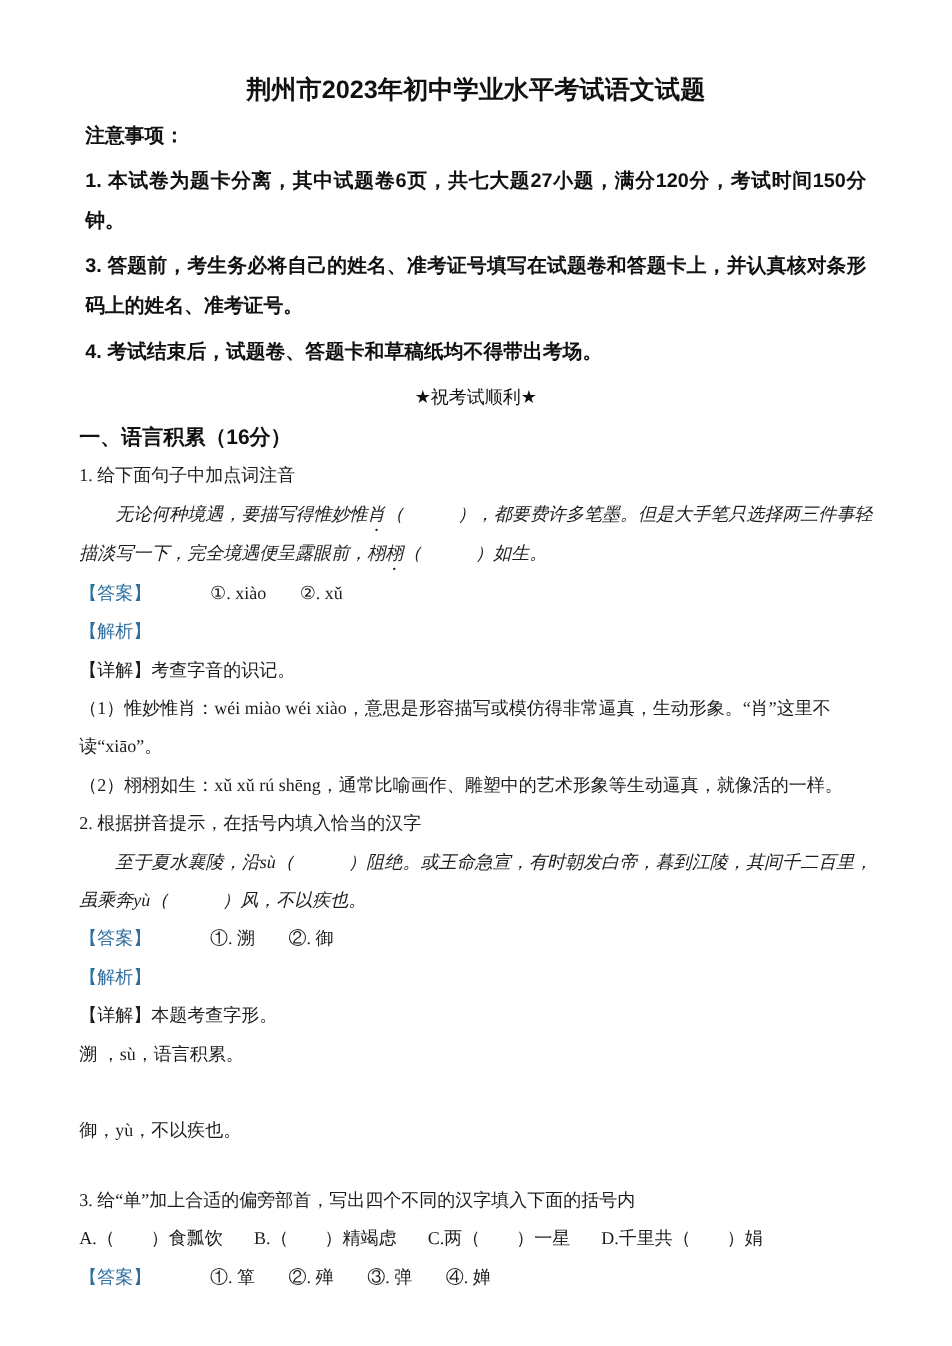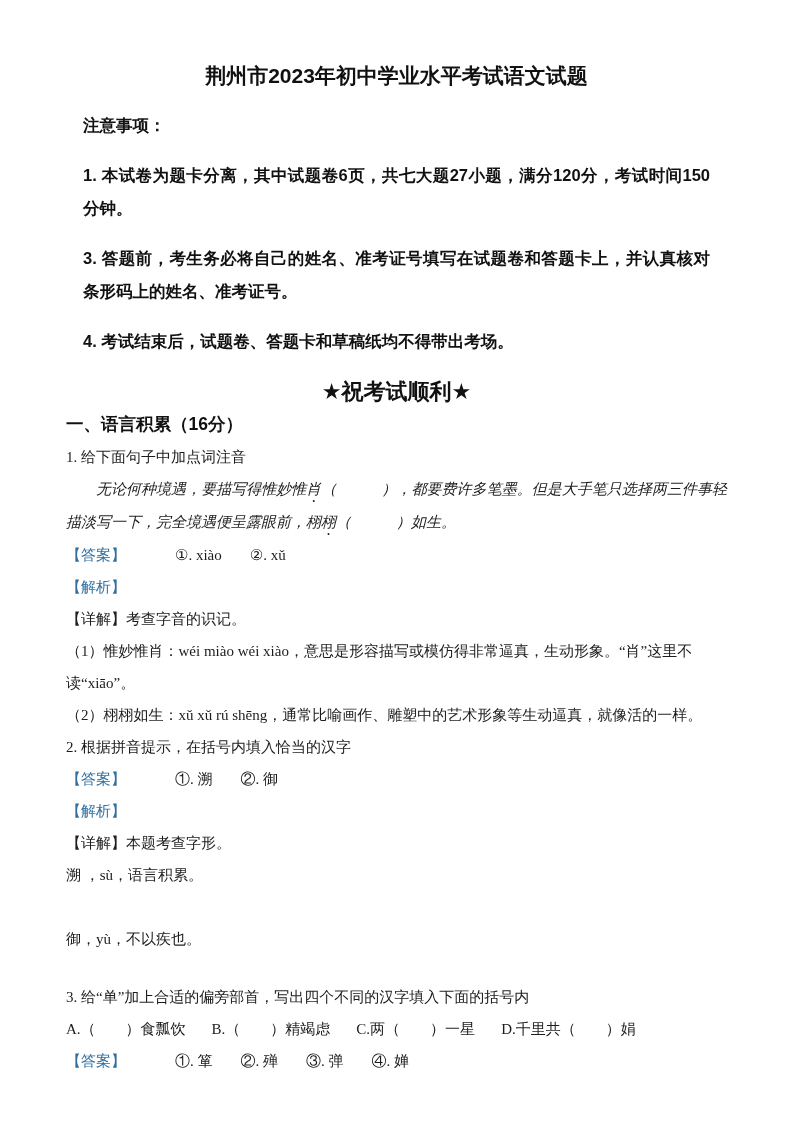--- a/index.html
+++ b/index.html
@@ -26,28 +26,28 @@
     line-height: 32px;
     text-align: center;
     margin: 0;
     color: #111;
   }
   .notice-line {
     font-family: "Liberation Sans", "DejaVu Sans", sans-serif;
     font-weight: bold;
     font-size: 16.5px;
     line-height: 33px;
-    margin: 17px;
+    margin: 5px;
     text-align: justify;
     color: #111;
   }
   .wish {
     font-family: "Liberation Sans", "DejaVu Sans", sans-serif;
-    font-weight: bold;
-    font-size: 22px;
+    font-weight: normal;
+    font-size: 15px;
     line-height: 33px;
     text-align: center;
     margin: 0;
     color: #111;
   }
   .section-heading {
     font-family: "Liberation Sans", "DejaVu Sans", sans-serif;
     font-weight: bold;
     font-size: 17.5px;
     line-height: 33px;
@@ -125,20 +125,21 @@
       <span class="label-blue">【答案】</span><span class="ans-item">①. xiào</span><span class="ans-item">②. xǔ</span>
     </p>
     <p class="body-line label-blue">【解析】</p>
     <p class="body-line"><span class="detail-label">【详解】</span><span>考查字音的识记。</span></p>
     <p class="body-line">（1）惟妙惟肖：wéi miào wéi xiào，意思是形容描写或模仿得非常逼真，生动形象。“肖”这里不读“xiāo”。</p>
     <p class="body-line">（2）栩栩如生：xǔ xǔ rú shēng，通常比喻画作、雕塑中的艺术形象等生动逼真，就像活的一样。</p>
   </div>
 
   <div>
     <p class="body-line">2. 根据拼音提示，在括号内填入恰当的汉字</p>
+    <p class="passage">至于夏水襄陵，沿sù（　　　）阻绝。或王命急宣，有时朝发白帝，暮到江陵，其间千二百里，虽乘奔yù（　　　）风，不以疾也。</p>
     <p class="body-line answer-line">
       <span class="label-blue">【答案】</span><span class="ans-item">①. 溯</span><span class="ans-item">②. 御</span>
     </p>
     <p class="body-line label-blue">【解析】</p>
     <p class="body-line"><span class="detail-label">【详解】</span><span>本题考查字形。</span></p>
     <p class="body-line">溯 ，sù，语言积累。</p>
     <div class="spacer"></div>
     <p class="body-line">御，yù，不以疾也。</p>
     <div class="spacer-sm"></div>
   </div>

